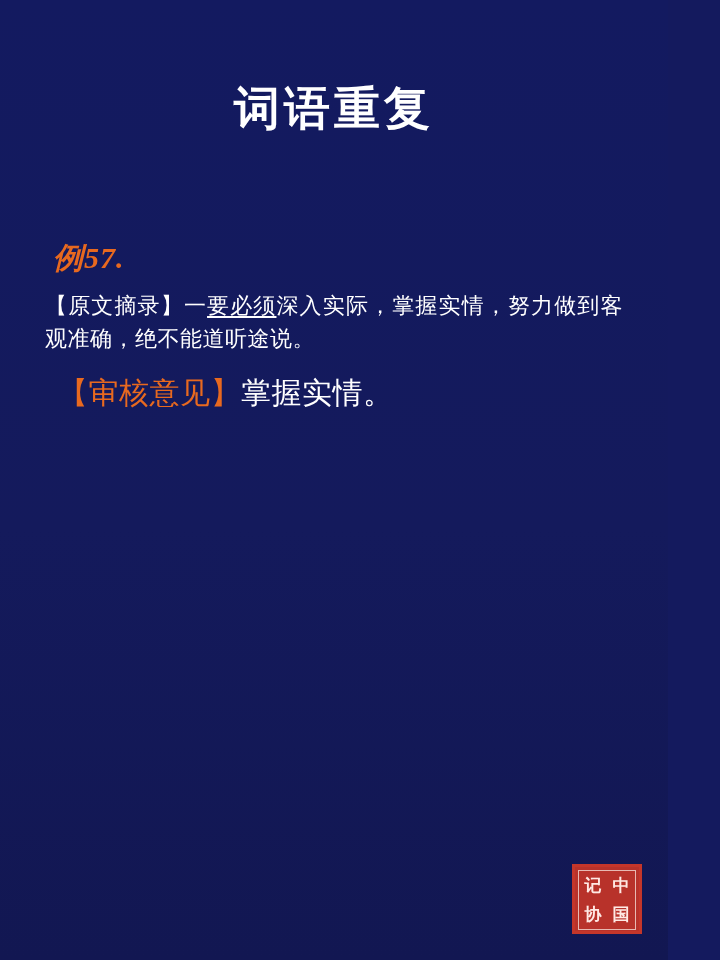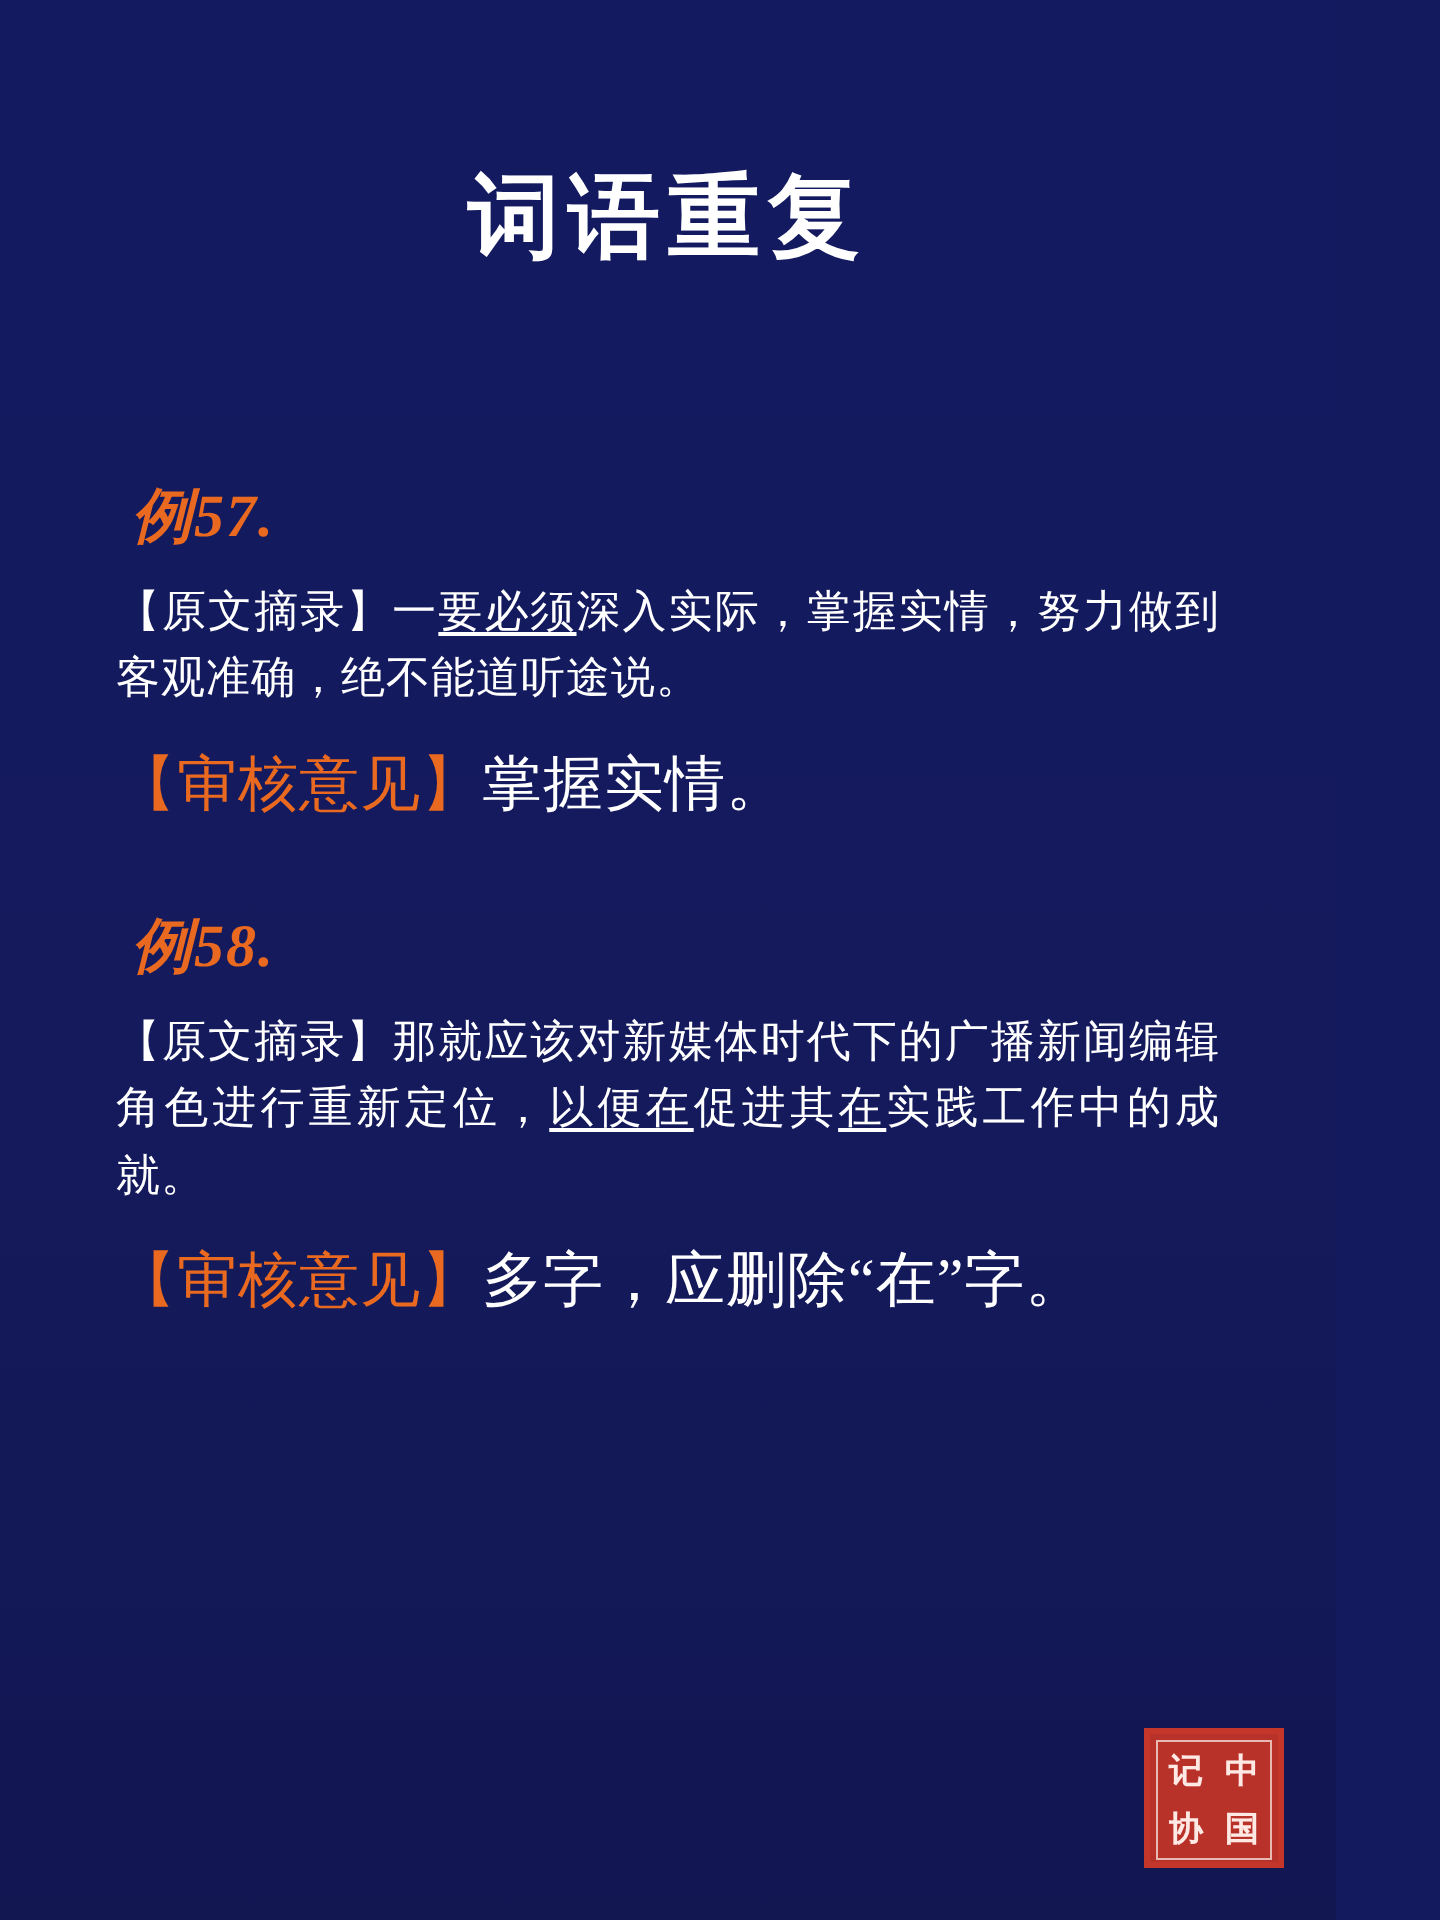--- a/index.html
+++ b/index.html
@@ -25,21 +25,21 @@
   .title {
     text-align: center;
     font-size: 46px;
     font-weight: bold;
     letter-spacing: 4px;
     padding-top: 78px;
     color: #ffffff;
     font-family: "Liberation Serif", "DejaVu Serif", serif;
   }
   .content {
-    padding: 0 58px;
+    padding: 0 45px;
     margin-top: 98px;
   }
   .example-block {
     margin-bottom: 10px;
   }
   .example-label {
     color: #e8691f;
     font-size: 30px;
     font-style: italic;
     font-weight: bold;
@@ -55,20 +55,21 @@
     letter-spacing: 0.5px;
     margin: 0 0 6px 0;
     text-align: justify;
   }
   .tag-origin {
     color: #ffffff;
     font-weight: normal;
   }
   .tag-review {
     color: #e8691f;
+    margin-left: 13px;
   }
   .u {
     text-decoration: underline;
     text-underline-offset: 3px;
   }
   .review-line {
     font-size: 30px;
     line-height: 1.5;
     margin-top: 14px;
     margin-bottom: 2px;
@@ -123,29 +124,20 @@
       <p class="para">
         <span class="tag-origin">【原文摘录】</span><span>一</span><span class="u">要必须</span><span>深入实际，掌握实情，努力做到客观准确，绝不能道听途说。</span>
       </p>
       <p class="para review-line">
         <span class="tag-review">【审核意见】</span><span>掌握实情。</span>
       </p>
     </div>
 
     <div class="block-gap"></div>
 
-    <div class="example-block">
-      <div class="example-label">例58.</div>
-      <p class="para">
-        <span class="tag-origin">【原文摘录】</span><span>那就应该对新媒体时代下的广播新闻编辑角色进行重新定位，</span><span class="u">以便在</span><span>促进其</span><span class="u">在</span><span>实践工作中的成就。</span>
-      </p>
-      <p class="para review-line">
-        <span class="tag-review">【审核意见】</span><span>多字，应删除“在”字。</span>
-      </p>
-    </div>
 
   </div>
 
   <div class="seal">
     <div class="seal-inner">
       <span>记</span>
       <span>中</span>
       <span>协</span>
       <span>国</span>
     </div>

